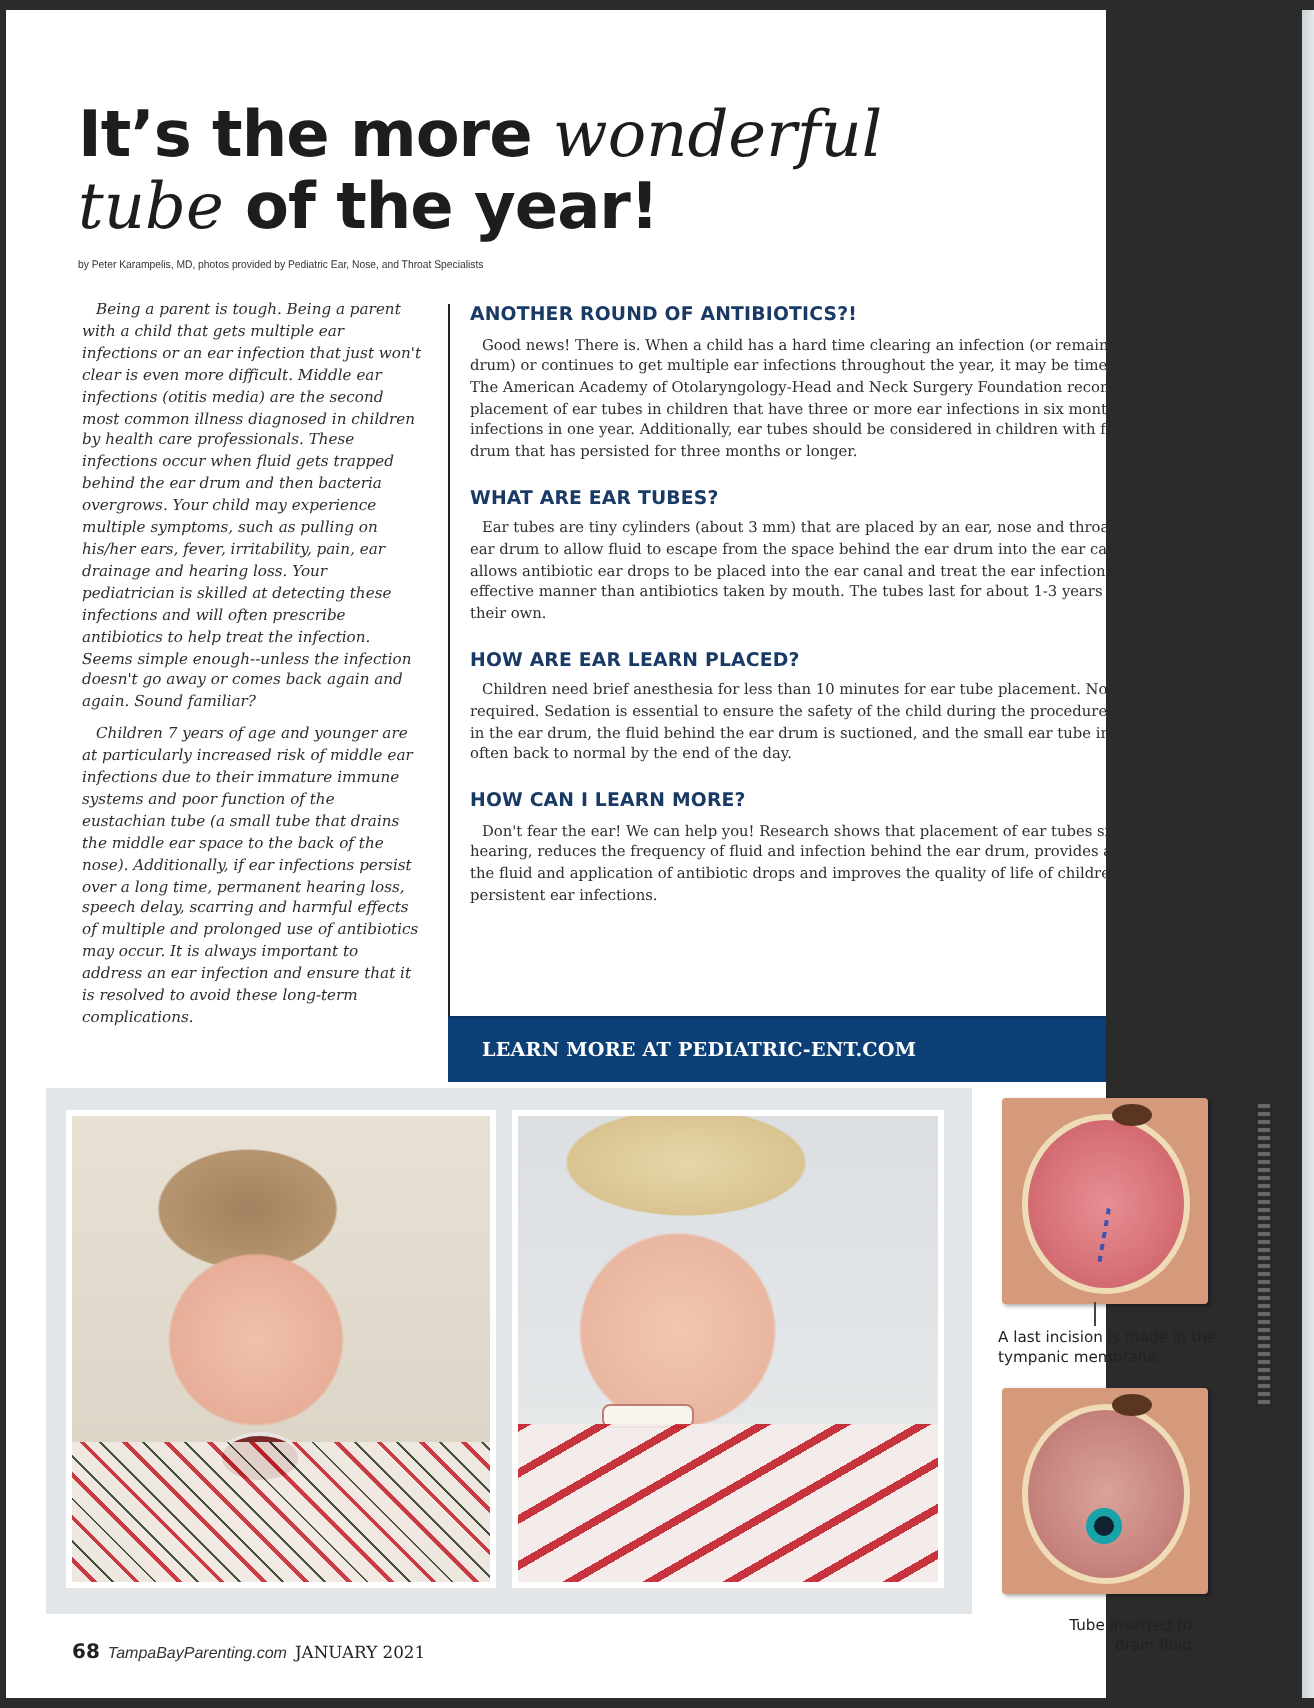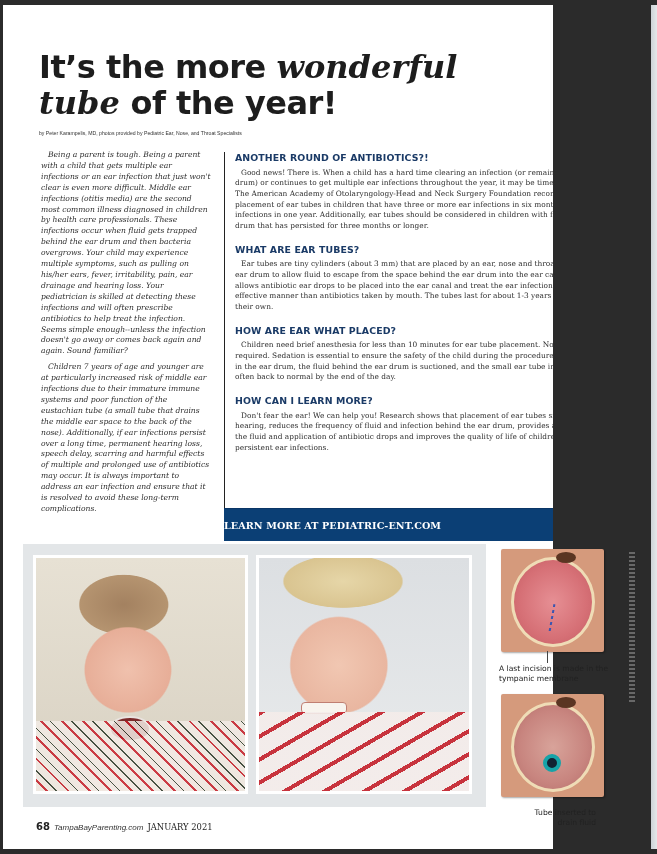--- a/index.html
+++ b/index.html
@@ -19,21 +19,21 @@
       position: absolute; left: 559px; top: 32px;
       font-family: "Liberation Sans", sans-serif; font-size: 9px; letter-spacing: 0.3px; color: #444;
     }
 
     .headline {
       position: absolute; left: 36px; top: 44px; width: 420px;
       font-family: "DejaVu Sans", sans-serif; font-weight: 900; font-size: 32px;
       line-height: 36px; color: #1d1d1d; letter-spacing: -0.5px;
     }
     .headline .script {
-      font-family: "DejaVu Serif", serif; font-style: italic; font-weight: 700; letter-spacing: 0;
+      font-family: "DejaVu Serif", serif; font-style: italic; font-weight: 400; letter-spacing: 0;
     }
 
     .byline {
       position: absolute; left: 36px; top: 125px;
       font-family: "Liberation Sans", sans-serif; font-size: 5.6px; color: #333;
       transform: scaleX(0.92); transform-origin: left;
     }
 
     .col-left {
       position: absolute; left: 38px; top: 145px; width: 170px;
@@ -51,21 +51,21 @@
     .col-right h2 {
       font-family: "DejaVu Sans", sans-serif; font-weight: 900; font-size: 9.4px;
       line-height: 10.5px; color: #1a3a66; letter-spacing: 0.1px; margin-bottom: 4px;
     }
     .col-right p {
       font-size: 7.4px; line-height: 10.7px; color: #2d2d2d; text-indent: 6px; margin-bottom: 13px;
     }
 
     .cta {
       position: absolute; left: 221px; top: 503px; width: 430px; height: 33px;
-      background: #0b3f75; display: flex; align-items: center; 
+      background: #0b3f75; display: flex; align-items: center; padding-left: 17px;
       border-top: 1px solid #0a3566;
     }
     .cta span {
       font-family: "DejaVu Serif", serif; font-weight: 700; font-size: 9.6px; color: #ffffff; letter-spacing: 0.1px;
     }
 
     .photo-panel {
       position: absolute; left: 23px; top: 544px; width: 463px; height: 263px; background: #e3e6e8;
     }
     .photo {
@@ -177,21 +177,21 @@
       <h2>
         <span>ANOTHER ROUND OF ANTIBIOTICS?!</span><br>
       </h2>
       <p>Good news! There is. When a child has a hard time clearing an infection (or remaining fluid behind the ear drum) or continues to get multiple ear infections throughout the year, it may be time to consider ear tubes. The American Academy of Otolaryngology-Head and Neck Surgery Foundation recommends consideration of placement of ear tubes in children that have three or more ear infections in six months or four or more ear infections in one year. Additionally, ear tubes should be considered in children with fluid behind the ear drum that has persisted for three months or longer.</p>
     </section>
     <section>
       <h2>WHAT ARE EAR TUBES?</h2>
       <p>Ear tubes are tiny cylinders (about 3 mm) that are placed by an ear, nose and throat surgeon in the child's ear drum to allow fluid to escape from the space behind the ear drum into the ear canal. Additionally, this allows antibiotic ear drops to be placed into the ear canal and treat the ear infection in a much more effective manner than antibiotics taken by mouth. The tubes last for about 1-3 years and usually fall out on their own.</p>
     </section>
     <section>
-      <h2>HOW ARE EAR WHAT PLACED?</h2>
+      <h2>HOW ARE EAR LEARN PLACED?</h2>
       <p>Children need brief anesthesia for less than 10 minutes for ear tube placement. No breathing tube is required. Sedation is essential to ensure the safety of the child during the procedure. A tiny incision is made in the ear drum, the fluid behind the ear drum is suctioned, and the small ear tube in placed. The child is often back to normal by the end of the day.</p>
     </section>
     <section>
       <h2>HOW CAN I LEARN MORE?</h2>
       <p>Don't fear the ear! We can help you! Research shows that placement of ear tubes significantly improves hearing, reduces the frequency of fluid and infection behind the ear drum, provides a way for drainage of the fluid and application of antibiotic drops and improves the quality of life of children with recurring or persistent ear infections.</p>
     </section>
   </div>
 
   <div class="cta">
     <span>LEARN MORE AT PEDIATRIC-ENT.COM</span>

